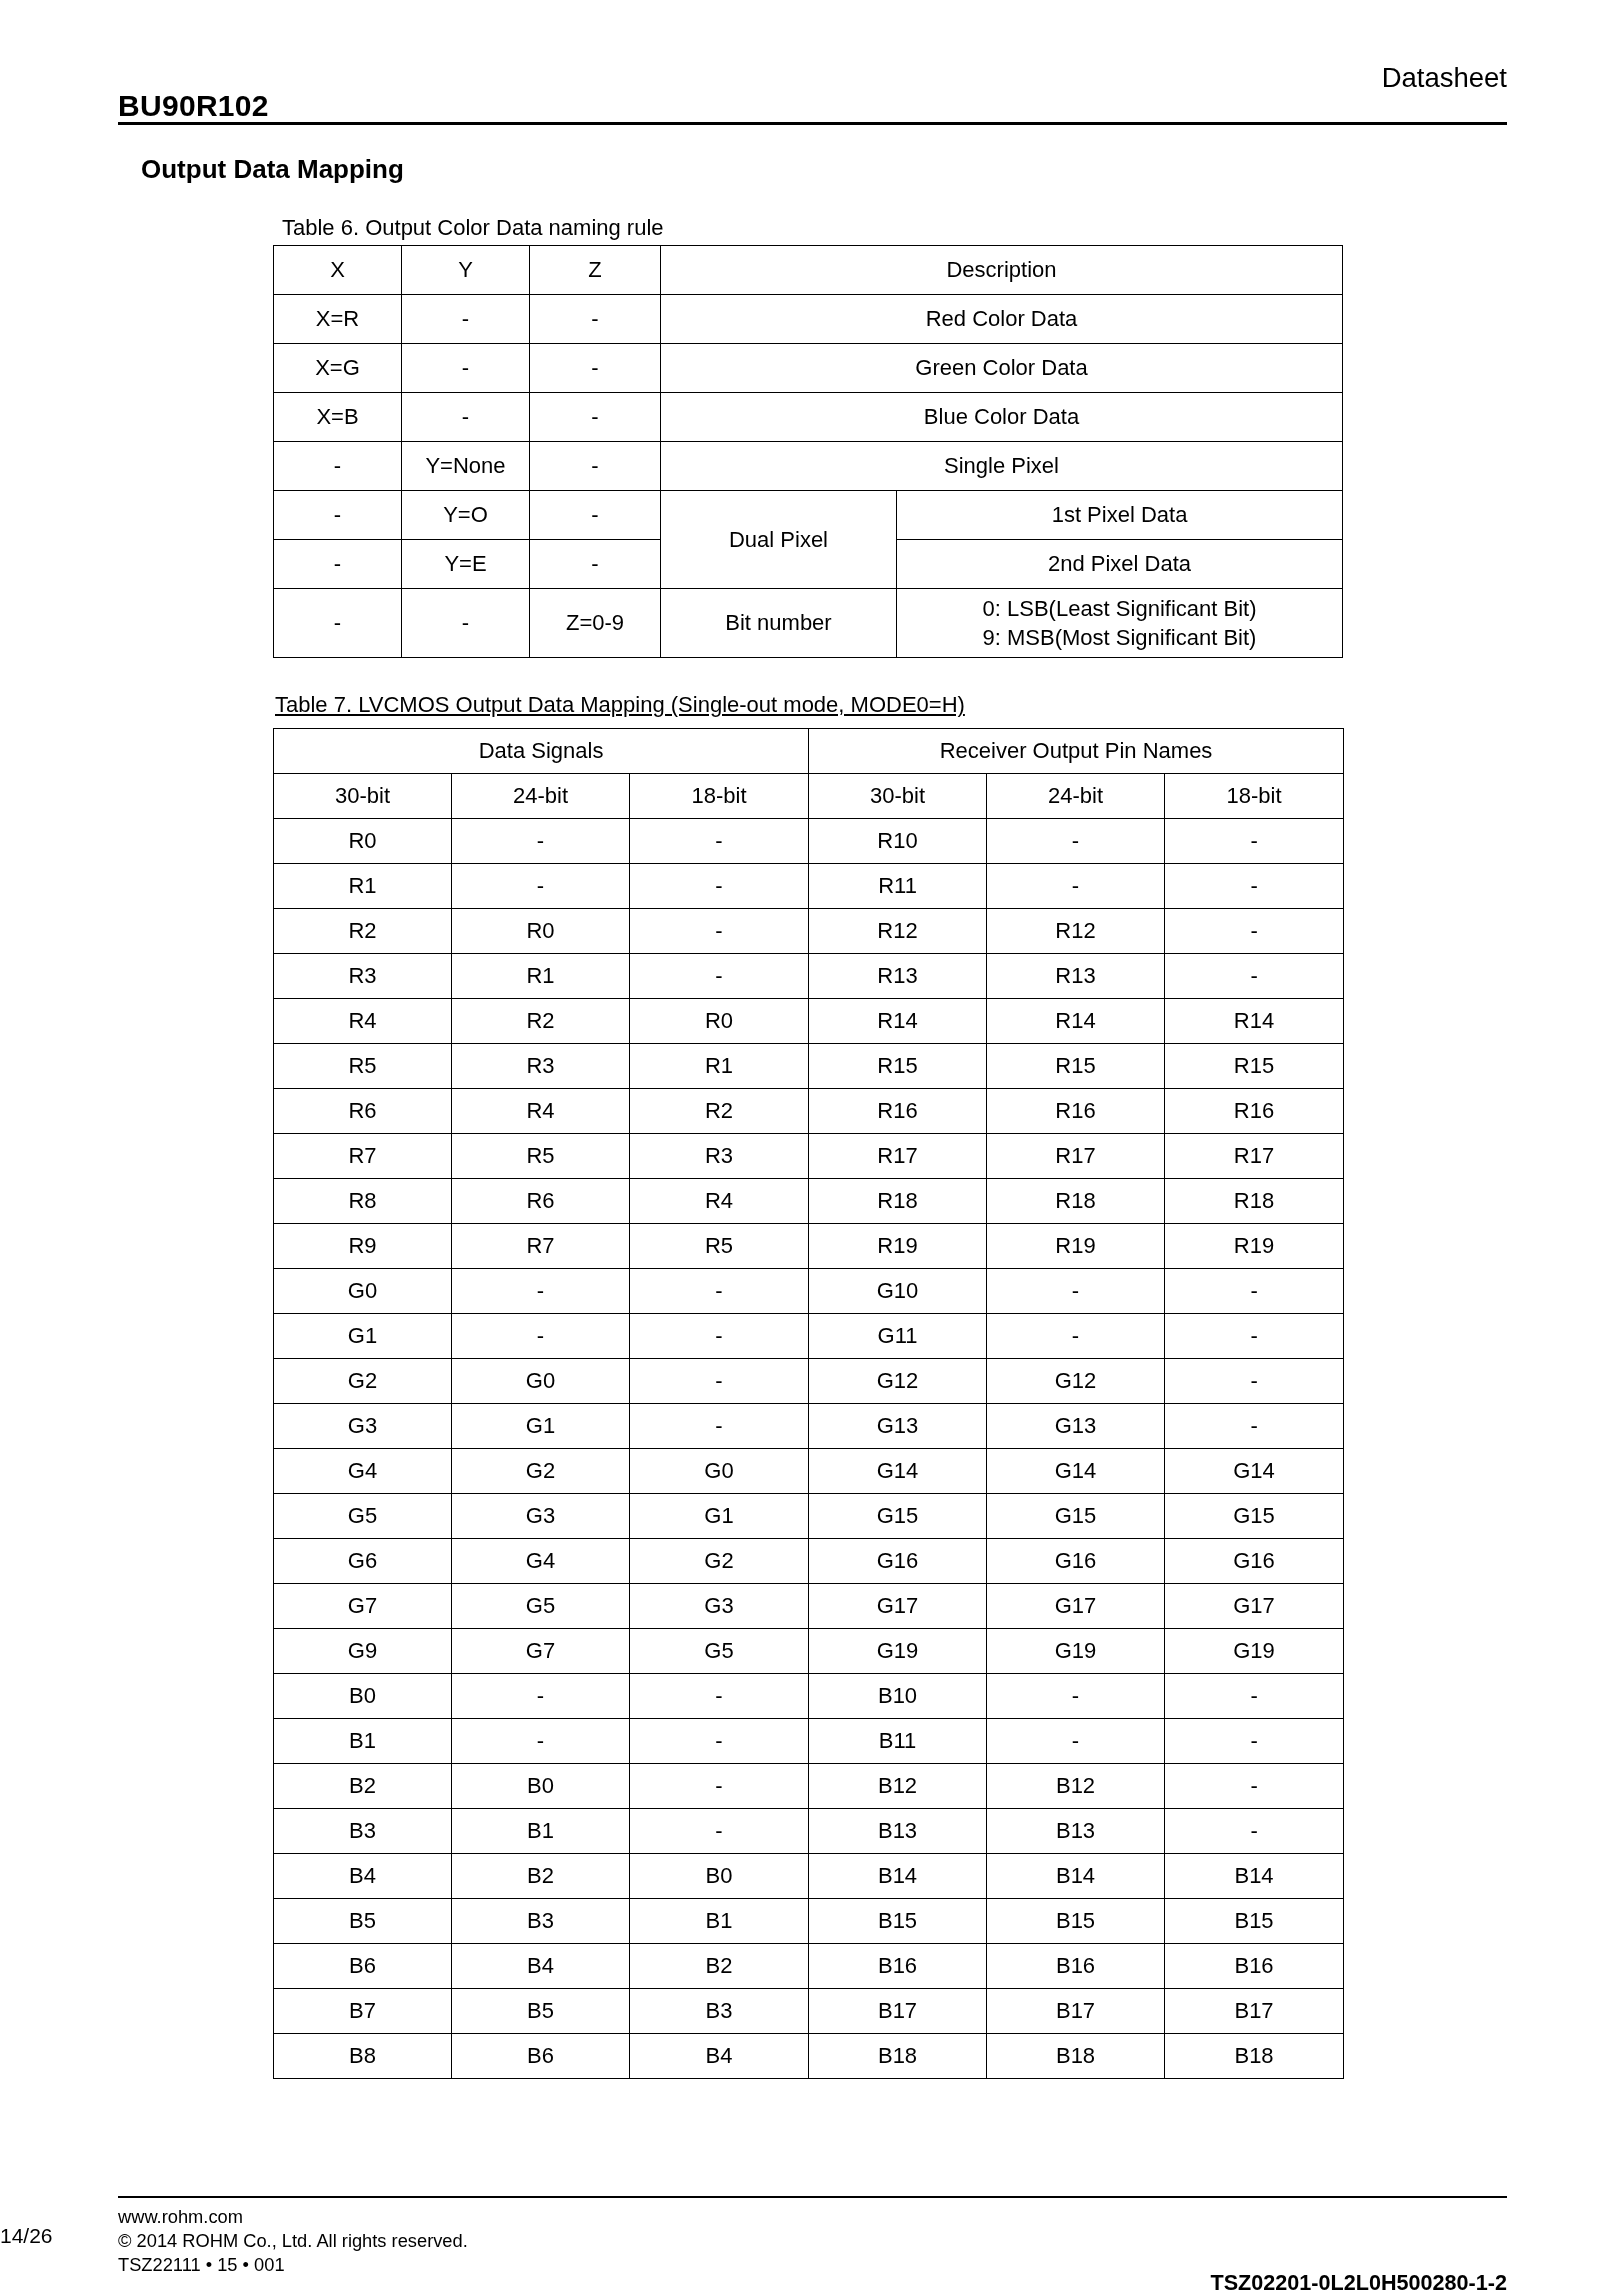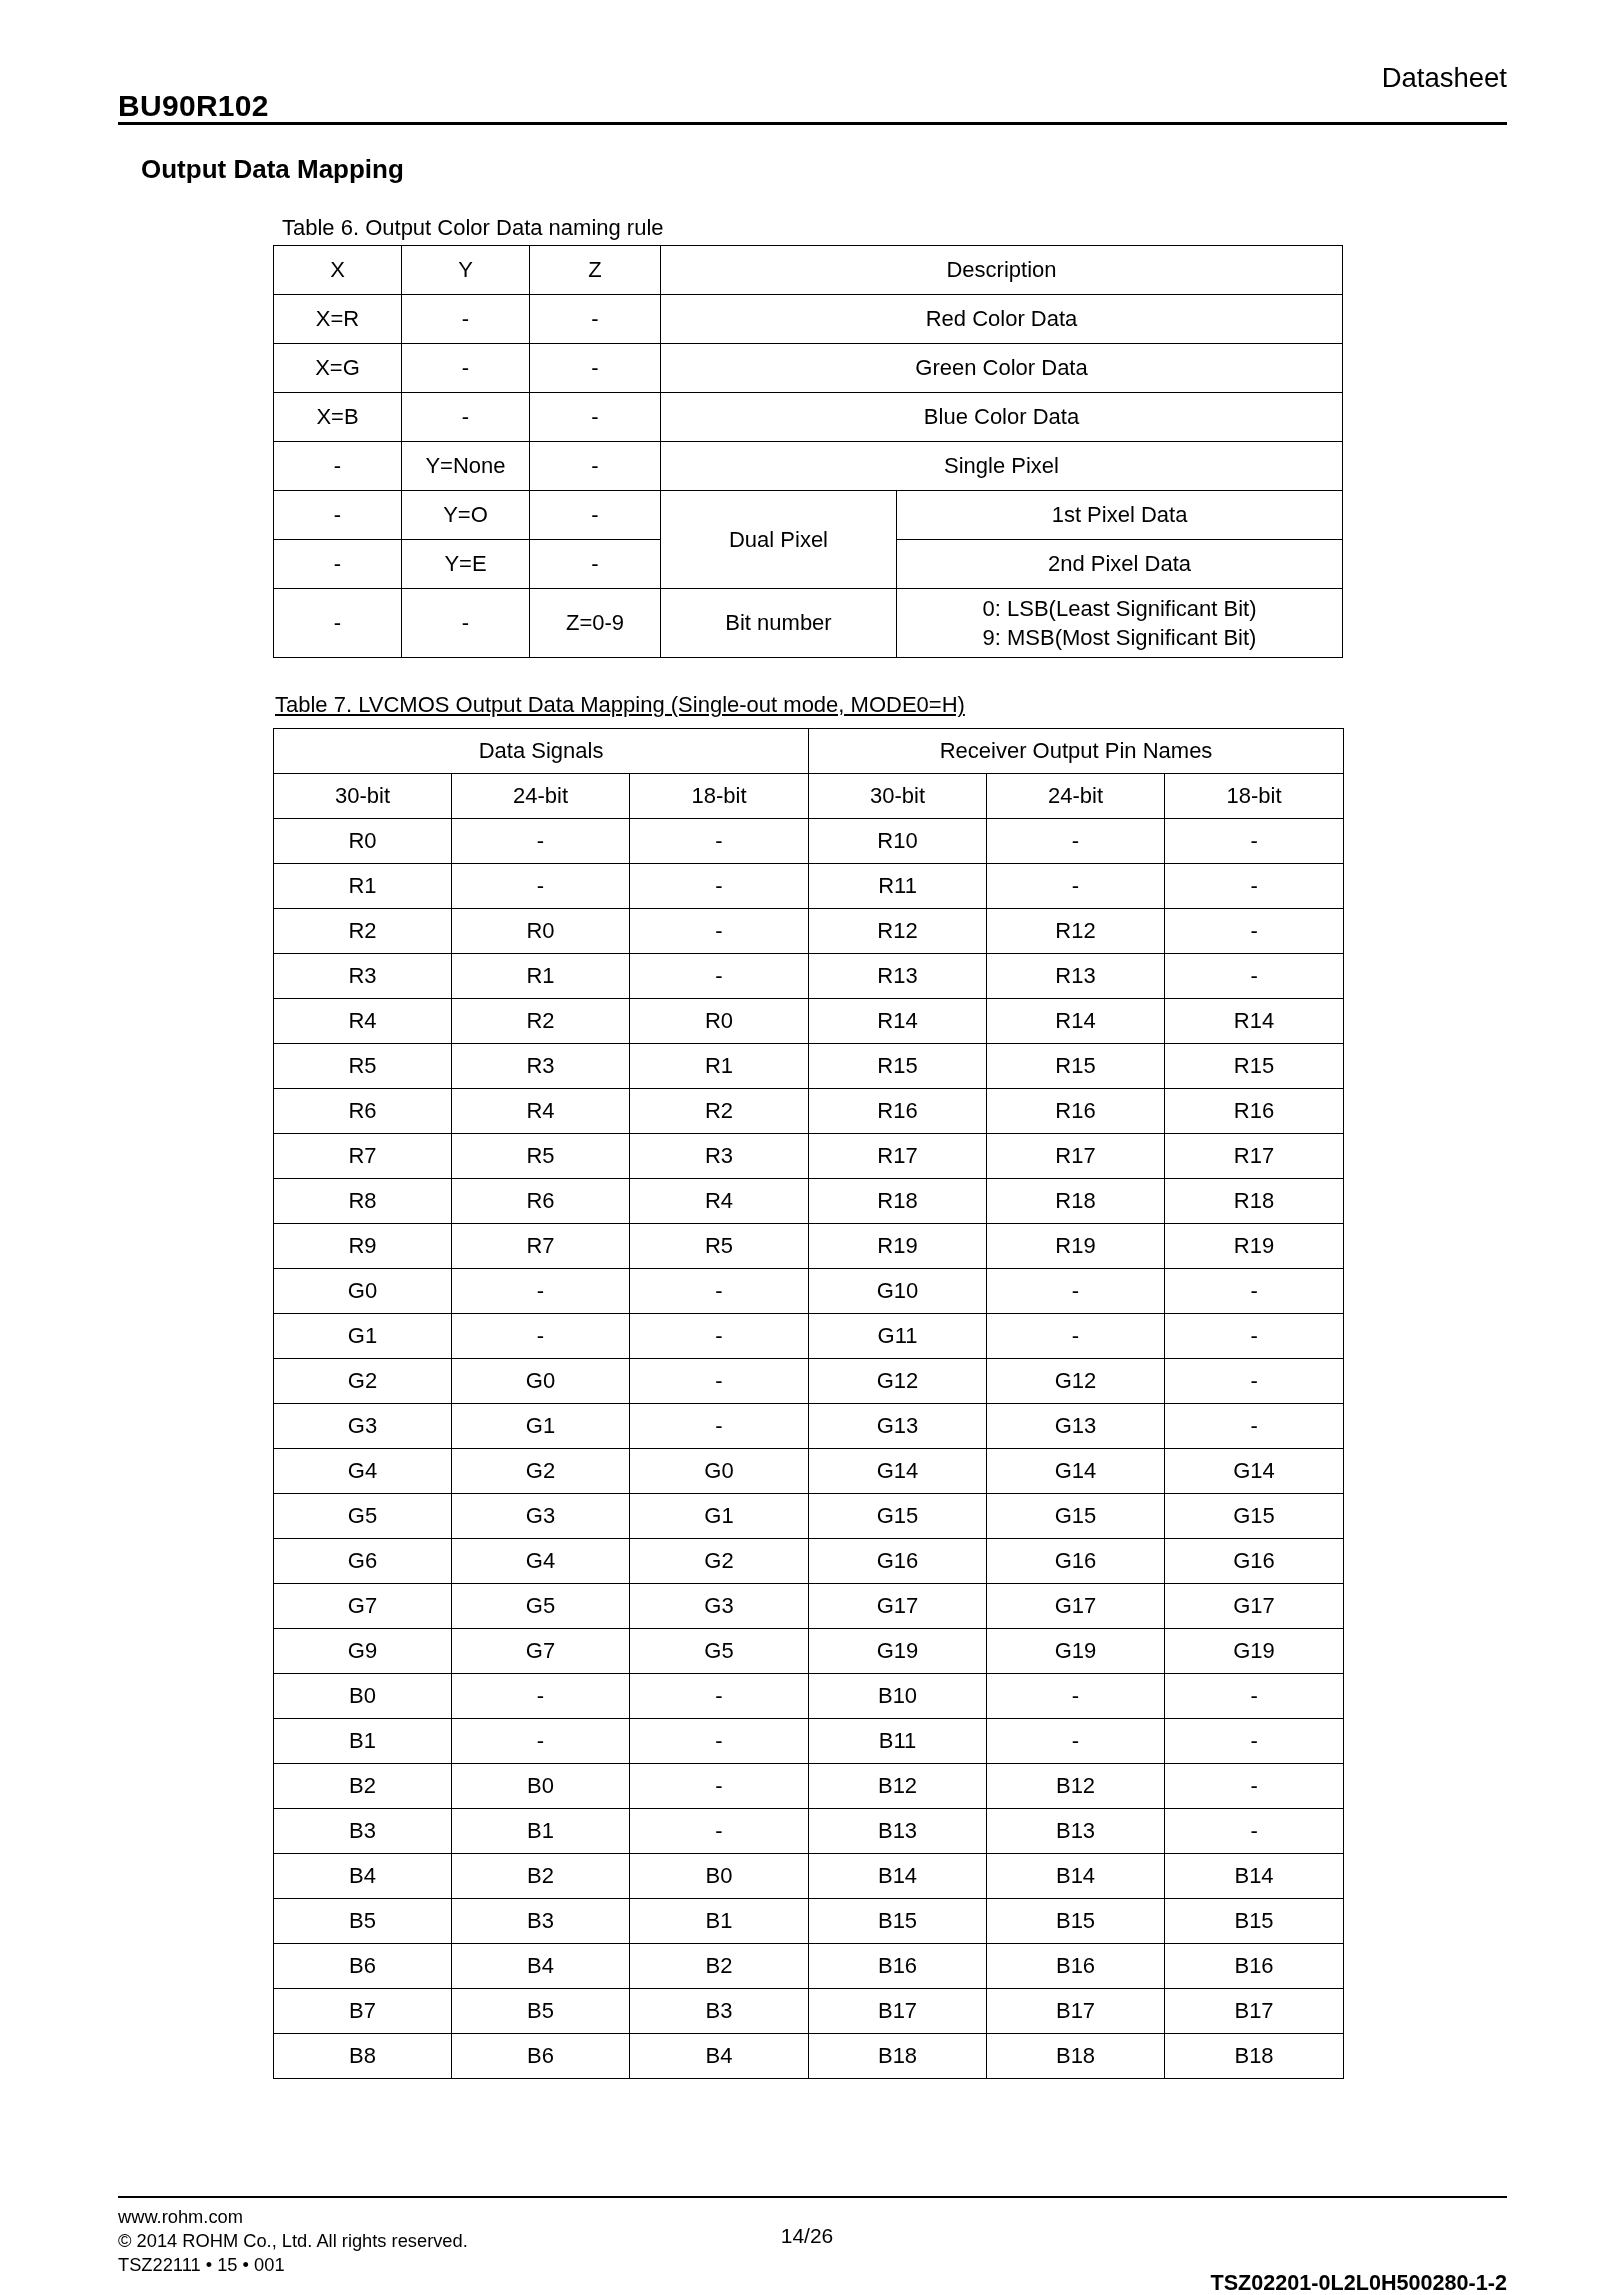--- a/index.html
+++ b/index.html
@@ -41,21 +41,21 @@
   #table6 td, #table6 th { height: 48px; }
   #table6 tr.t6-tall td { height: 68px; }
   #table6 .bit-lines div { line-height: 29px; }
 
   #table7 { left: 273px; top: 728px; width: 1069px; }
   #table7 td, #table7 th { height: 44px; }
 
   
   .rule-bottom { left: 118px; right: 115px; top: 2196px; height: 2px; background: #000; }
   .footer-left   { left: 118px; top: 2205px; font-size: 18.3px; line-height: 24px; }
-  .footer-center { left: 0; right: 8px; top: 2224px; text-align: center; font-size: 21px; }
+  .footer-center { left: 0; right: 8px; top: 2224px; text-align: left; font-size: 21px; }
   .footer-right  { right: 115px; top: 2208px; text-align: right; font-size: 21.6px; font-weight: bold; line-height: 30px; white-space: pre; }
 </style>
 </head>
 <body>
 
 <div>
 
   <div class="abs part-number">BU90R102</div>
   <div class="abs doc-type">Datasheet</div>
   <div class="abs rule-top"></div>

